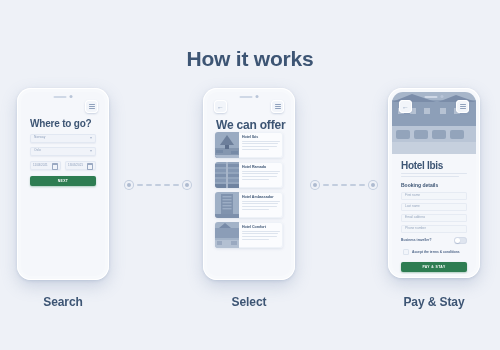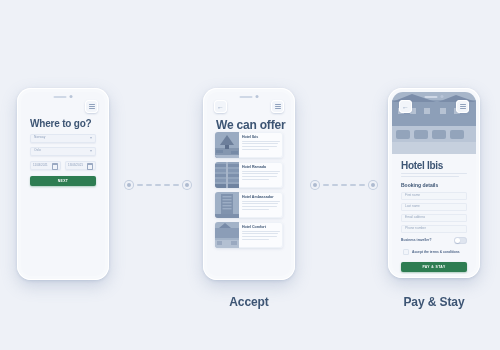--- a/index.html
+++ b/index.html
@@ -183,20 +183,21 @@
   }
   .node i{width:4px;height:4px;border-radius:50%;background:#aebbd0;display:block;}
   .dashes{flex:1;display:flex;align-items:center;justify-content:space-between;padding:0 3px;}
   .dashes i{display:block;width:6px;height:1.6px;border-radius:1px;background:#c2cdde;}
 </style>
 </head>
 <body>
 
 <div class="page">
 
+  <div class="title">How it works</div>
 
   <div class="steps">
 
     <div class="step s1">
       <div class="phone">
         <div class="screen">
 
           <div class="notch">
             <span class="bar"></span>
             <span class="dot"></span>
@@ -229,20 +230,21 @@
 
           <div class="datef d2">
             <span class="ftxt">13/03/2021</span>
             <span class="calic"></span>
           </div>
 
           <div class="btn-green btn-next">NEXT</div>
 
         </div>
       </div>
+      <div class="caption">Search</div>
     </div>
 
     <div class="step s2">
       <div class="phone">
         <div class="screen">
 
           <div class="notch">
             <span class="bar"></span>
             <span class="dot"></span>
           </div>
@@ -348,21 +350,21 @@
                   <i></i>
                   <i></i>
                   <i></i>
                   <i></i>
                 </div>
             </div>
           </div>
 
         </div>
       </div>
-      <div class="caption">Accept</div>
+      <div class="caption">Select</div>
     </div>
 
     <div class="step s3">
       <div class="phone raised">
         <div class="screen">
 
           <div class="hero">
             <svg viewBox="0 0 84 62" preserveAspectRatio="none">
               <rect width="84" height="62" fill="#a7b6ca"></rect>
               <rect x="0" y="8" width="84" height="26" fill="#8d9fb8"></rect>

